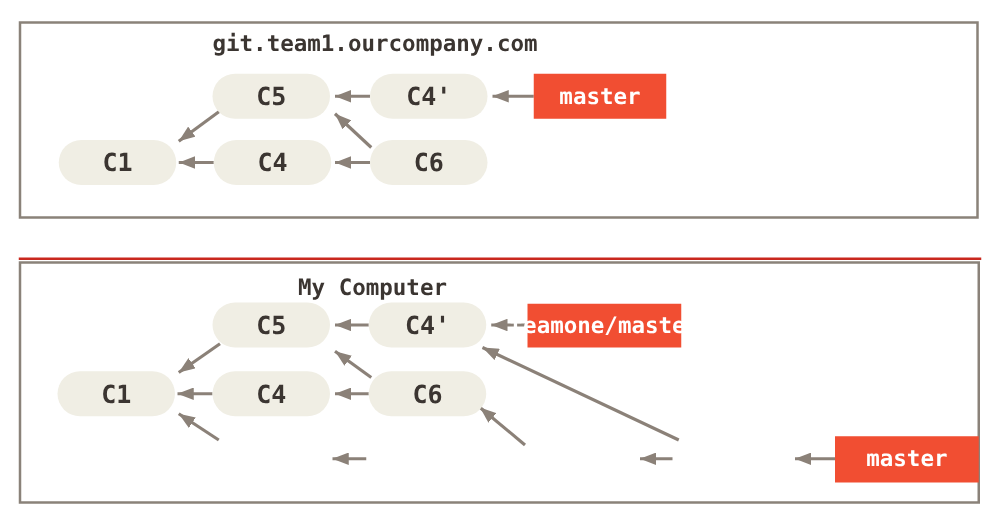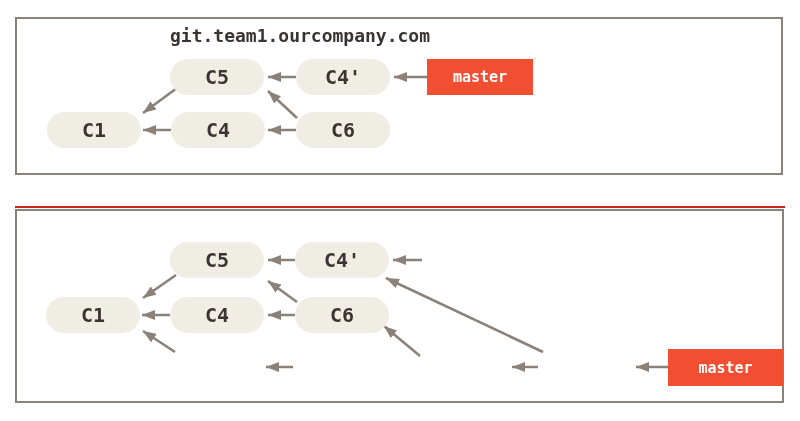--- a/index.html
+++ b/index.html
@@ -47,21 +47,21 @@
     background:var(--node-fill,#F0EEE4);
     color:var(--node-text,#3B3531);
     font-size:20px;font-weight:bold;
     display:flex;align-items:center;justify-content:center;
     box-sizing:border-box;
   }
   .branch{
     position:absolute;
     background:var(--branch-bg,#F14E32);
     color:var(--branch-text,#fff);
-    font-size:15px;font-weight:bold;
+    font-size:18px;font-weight:bold;
     display:flex;align-items:center;justify-content:center;
     box-sizing:border-box;
     white-space:nowrap;
   }
   .branch-master-remote{left:427px;top:59px;width:106px;height:36px;}
   .branch-teamone{left:422px;top:243px;width:123px;height:35px;}
   .branch-master-local{left:668px;top:349px;width:115px;height:37px;}
   svg.edges{position:absolute;left:0;top:0;pointer-events:none;}
   .edge{stroke:var(--arrow,#8B8178);stroke-width:2.5;fill:none;}
   .arrowhead{fill:var(--arrow,#8B8178);}
@@ -86,20 +86,21 @@
 <body>
 
 <div class="canvas">
 
   <div class="panel panel-remote"></div>
   <div class="panel-title title-remote">git.team1.ourcompany.com</div>
 
   <div class="divider-red"></div>
 
   <div class="panel panel-local"></div>
+  <div class="panel-title title-local">My Computer</div>
 
   <svg class="edges" width="800" height="421" viewBox="0 0 800 421">
     <defs>
       <marker id="ah" markerUnits="userSpaceOnUse" markerWidth="13" markerHeight="10" refX="13" refY="5" orient="auto">
         <path class="arrowhead" d="M0,0 L13,5 L0,10 Z"></path>
       </marker>
     </defs>
 
     <line class="edge" x1="296" y1="77" x2="268" y2="77" marker-end="url(#ah)"></line>
     <line class="edge" x1="427" y1="77" x2="394" y2="77" marker-end="url(#ah)"></line>
@@ -129,15 +130,16 @@
   <div class="node n-r-c6">C6</div>
 
   <div class="branch branch-master-remote">master</div>
 
   <div class="node n-l-c5">C5</div>
   <div class="node n-l-c4p">C4'</div>
   <div class="node n-l-c1">C1</div>
   <div class="node n-l-c4">C4</div>
   <div class="node n-l-c6">C6</div>
 
+  <div class="branch branch-teamone">teamone/master</div>
   <div class="branch branch-master-local">master</div>
 
 </div>
 
 </body></html>

